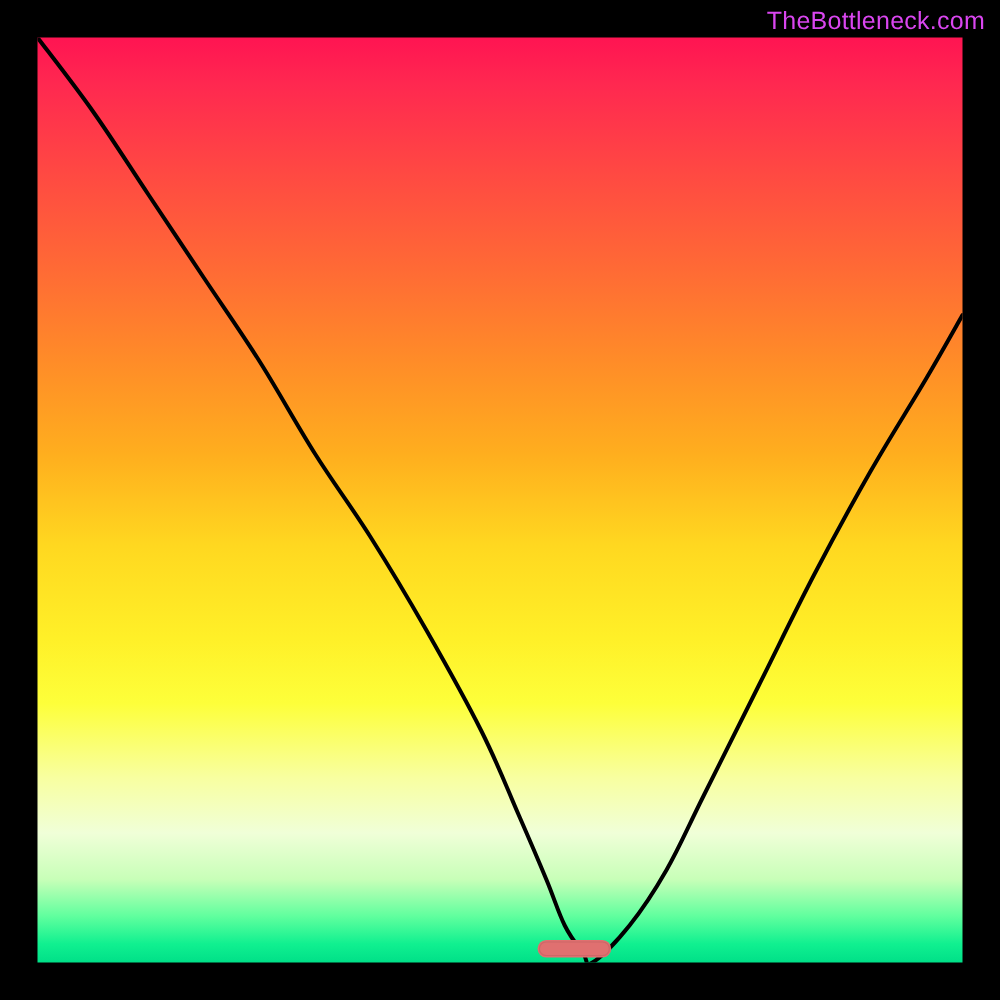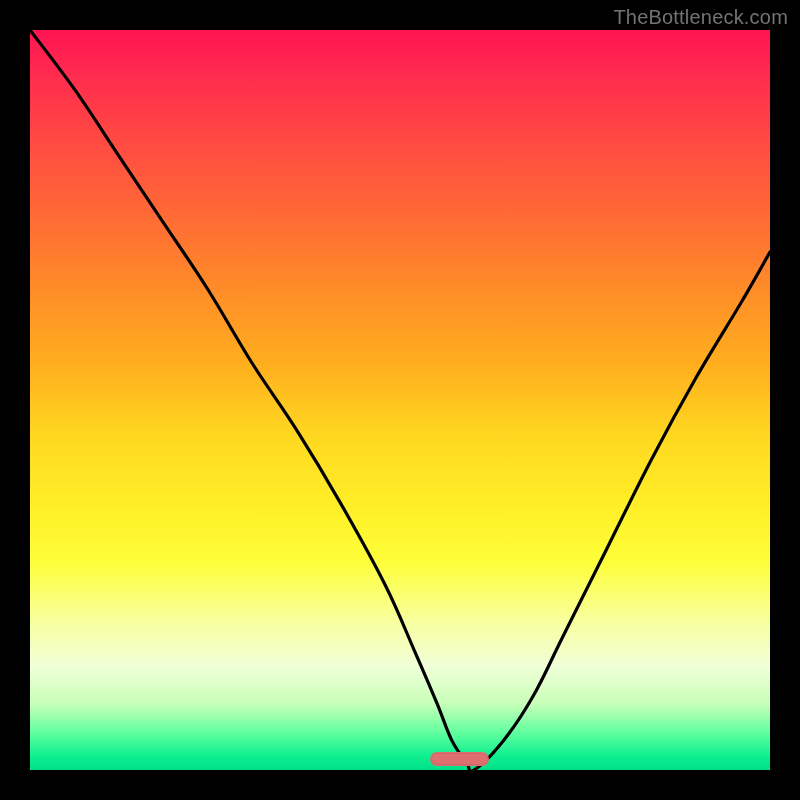--- a/index.html
+++ b/index.html
@@ -7,21 +7,21 @@
   .frame {
     width: 800px;
     height: 800px;
     background: #000;
     position: relative;
   }
   .watermark {
     position: absolute;
     top: 6px;
     right: 12px;
-    color: #737373;
+    color: #d946ef;
     font-size: 20px;
     font-weight: 500;
     z-index: 10;
     letter-spacing: 0.2px;
   }
   .plot-area {
     position: absolute;
     left: 30px;
     top: 30px;
     width: 740px;

